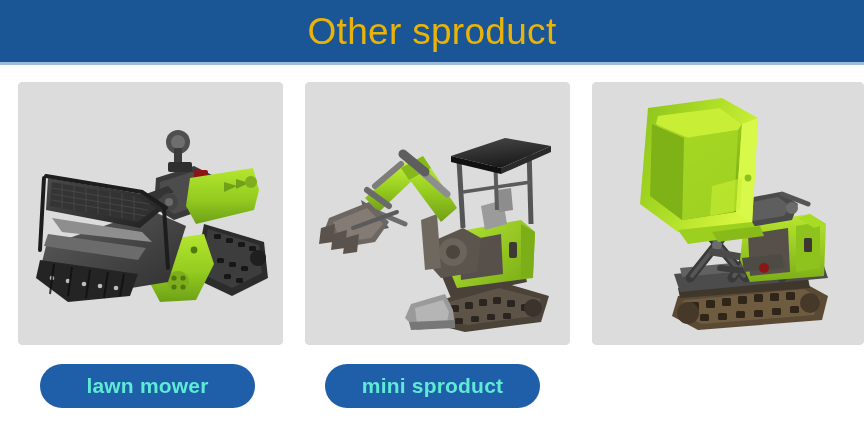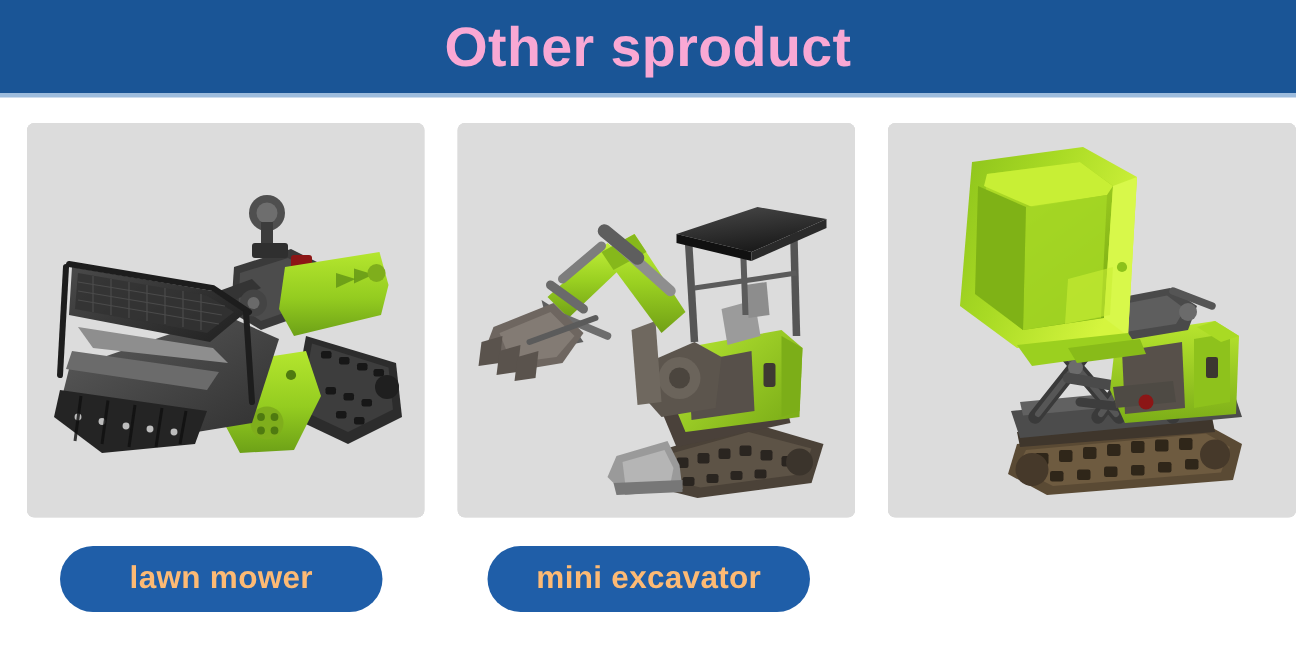--- a/index.html
+++ b/index.html
@@ -35,23 +35,23 @@
   }
   .banner-underline {
     position: absolute;
     left: 0;
     top: 62px;
     width: 864px;
     height: 3px;
     background: #9dbcdd;
   }
   .banner-title {
-    color: #f9a8d4;
+    color: #eab308;
     font-size: 37px;
-    font-weight: bold;
+    font-weight: normal;
     letter-spacing: 0.3px;
     line-height: 1;
     white-space: nowrap;
   }
 
   
   .cards {
     position: absolute;
     left: 0;
     top: 82px;
@@ -84,21 +84,21 @@
     width: 864px;
     height: 44px;
   }
   .pill {
     position: absolute;
     top: 0;
     height: 44px;
     background: #1f5ea8;
     border: none;
     border-radius: 22px;
-    color: #fdba74;
+    color: #5eead4;
     font-family: "Liberation Sans", sans-serif;
     font-size: 21px;
     font-weight: bold;
     letter-spacing: 0.2px;
     display: flex;
     align-items: center;
     justify-content: center;
     white-space: nowrap;
     padding: 0;
     cursor: pointer;
@@ -403,16 +403,16 @@
           <path d="M86 148 L160 140 L168 152 L96 162 Z" fill="#9bd01f"></path>
           <path d="M120 150 L168 144 L172 154 L126 160 Z" fill="#88bb19"></path>
         </svg>
       </div>
     </div>
 
   </div>
 
   <div class="buttons">
     <button class="pill pill-0">lawn mower</button>
-    <button class="pill pill-1">mini excavator</button>
+    <button class="pill pill-1">mini sproduct</button>
   </div>
 
 </div>
 
 </body></html>

